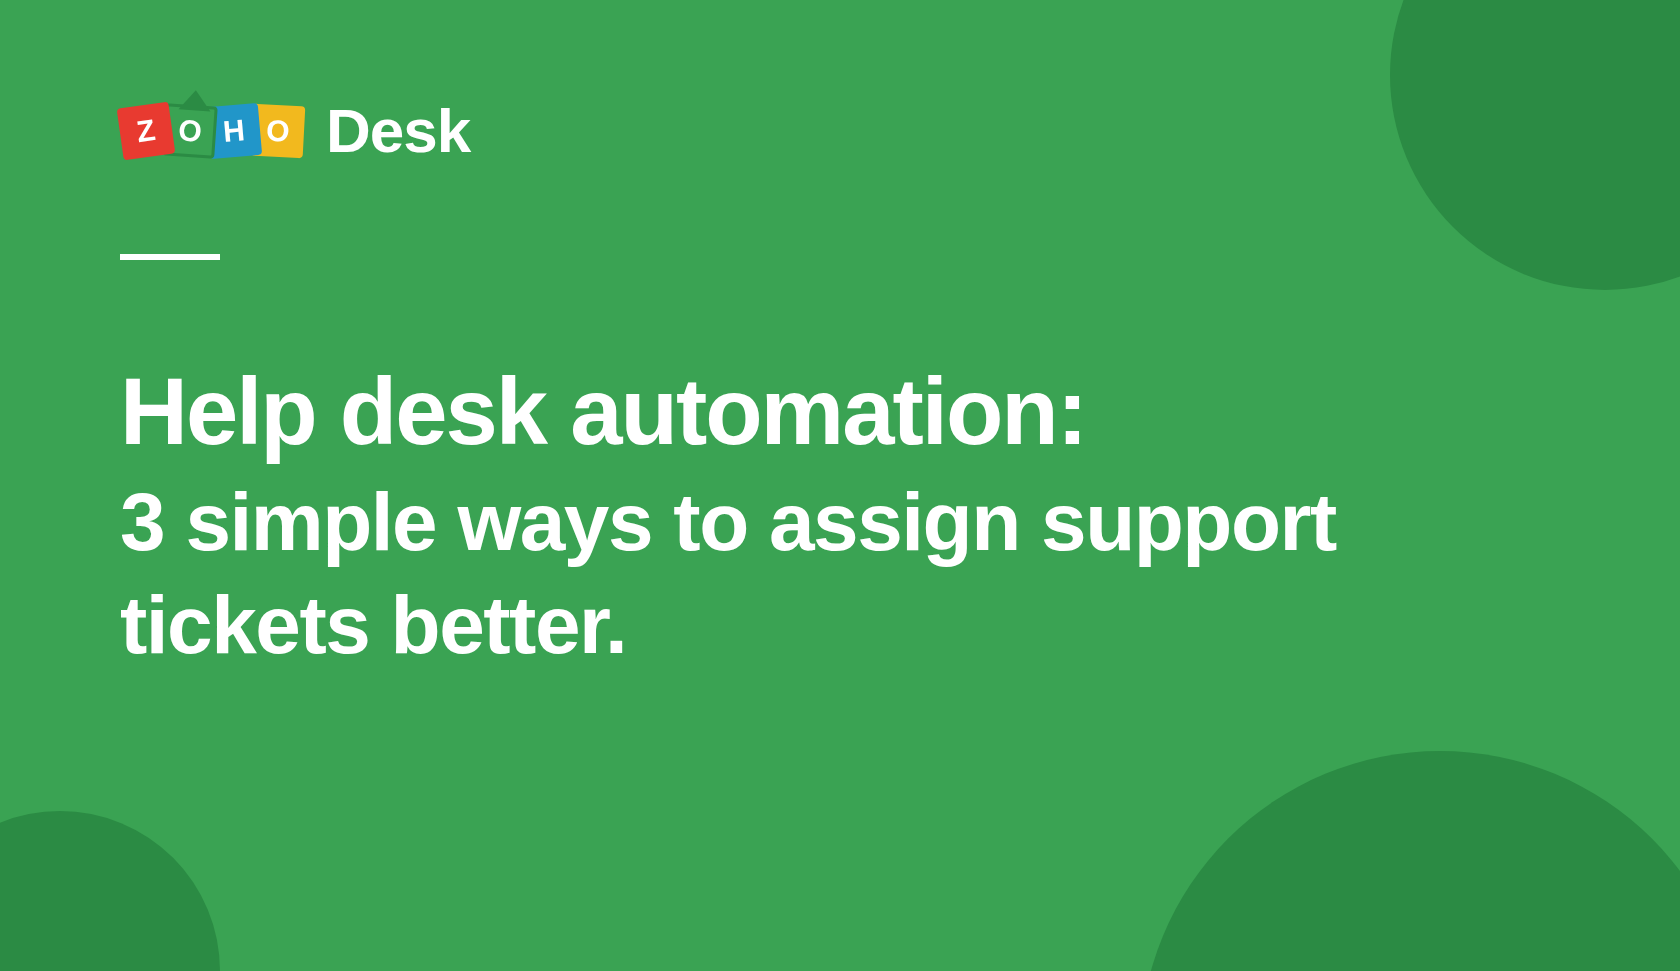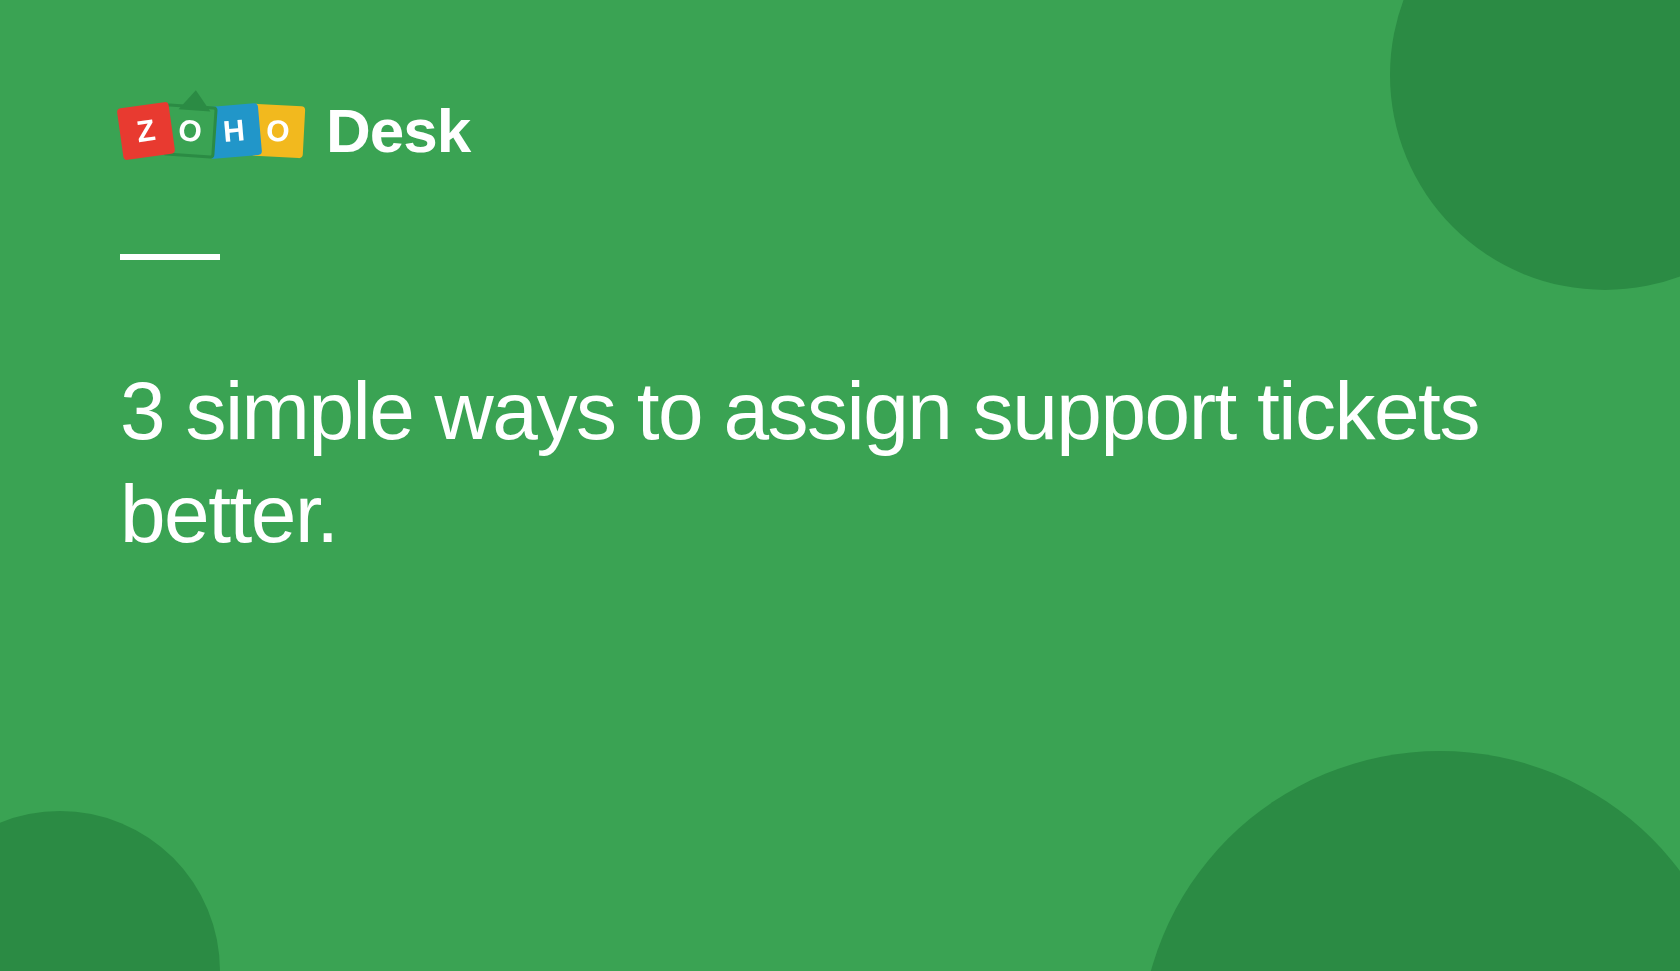--- a/index.html
+++ b/index.html
@@ -136,21 +136,21 @@
     .headline-title {
       color: #ffffff;
       font-size: 94px;
       font-weight: 700;
       line-height: 1.1;
       letter-spacing: -2px;
     }
     .headline-subtitle {
       color: #ffffff;
       font-size: 82px;
-      font-weight: 400;
+      font-weight: 700;
       line-height: 1.25;
       letter-spacing: -1.5px;
       margin-top: 8px;
     }
   </style>
 </head>
 <body>
 
 <div class="container">
   <div class="circle-top-right"></div>
@@ -163,15 +163,16 @@
       <div class="zoho-block o1-block">O</div>
       <div class="zoho-block h-block">H</div>
       <div class="zoho-block o2-block">O</div>
     </div>
     <div class="desk-text">Desk</div>
   </div>
 
   <div class="divider"></div>
 
   <div class="headline">
+    <div class="headline-title">Help desk automation:</div>
     <div class="headline-subtitle">3 simple ways to assign support tickets better.</div>
   </div>
 </div>
 
 </body></html>

